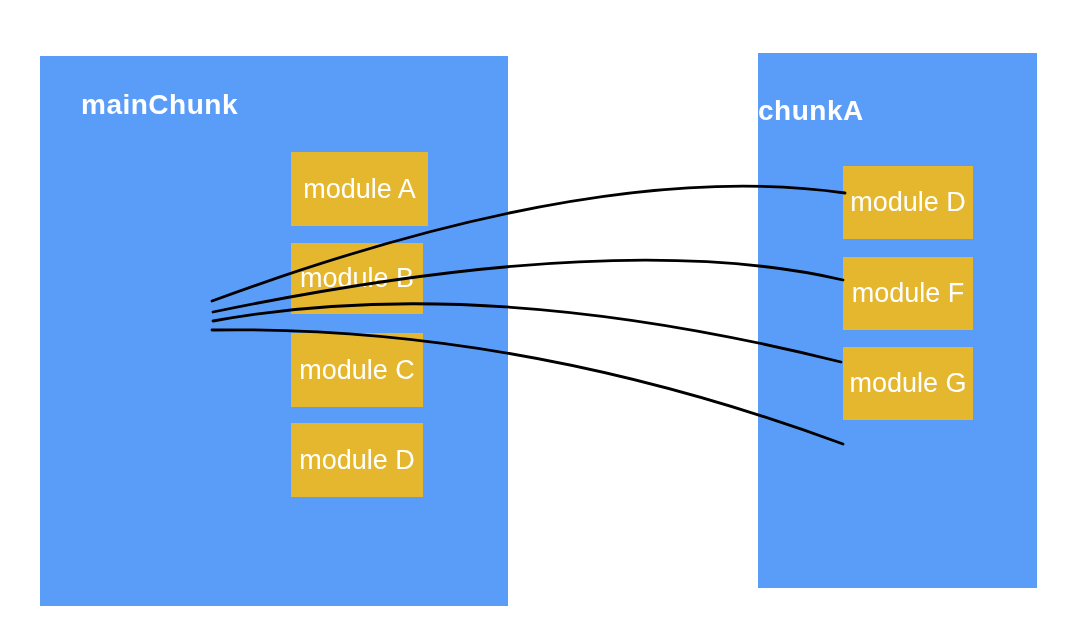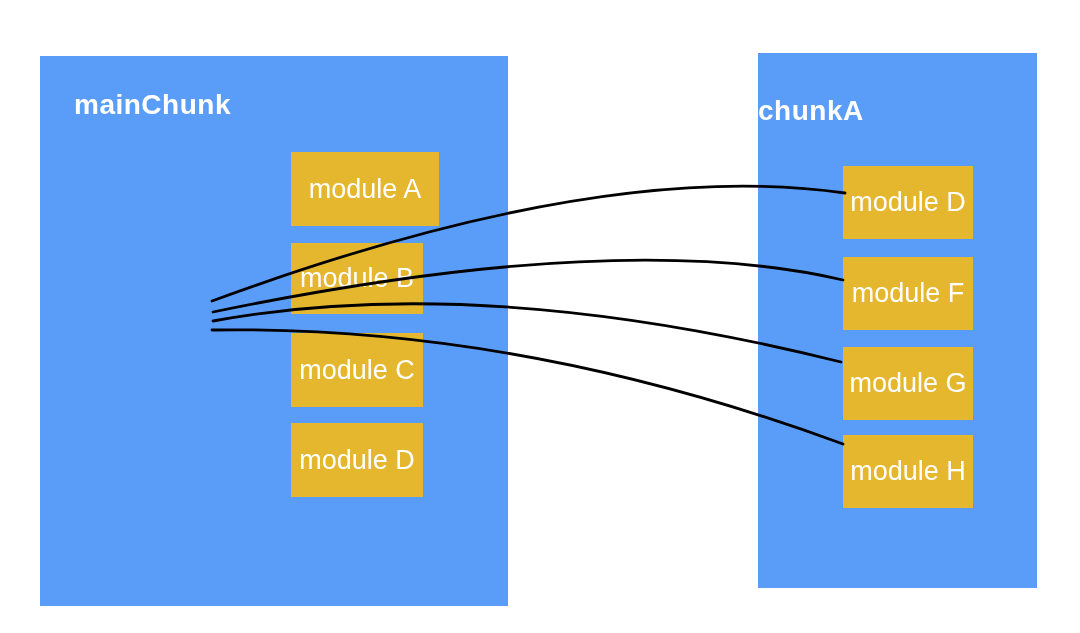--- a/index.html
+++ b/index.html
@@ -12,31 +12,31 @@
   *{margin:0;padding:0;box-sizing:border-box;}
   html,body{width:1080px;height:633px;background:var(--page-bg);overflow:hidden;}
   body{font-family:"Liberation Sans", sans-serif;}
   .canvas{position:relative;width:1080px;height:633px;background:var(--page-bg);}
 
   .chunk{position:absolute;background:var(--chunk-fill);}
   .chunk.main{left:40px;top:56px;width:468px;height:550px;}
   .chunk.secondary{left:758px;top:53px;width:279px;height:535px;}
 
   .chunk-title{position:absolute;color:var(--text-color);font-size:28px;font-weight:bold;letter-spacing:.5px;white-space:nowrap;}
-  .chunk.main .chunk-title{left:34px;top:33px;}
+  .chunk.main .chunk-title{left:41px;top:33px;}
   .chunk.secondary .chunk-title{left:0;right:0;top:42px;text-align:left;}
 
   .module-box{position:absolute;background:var(--module-fill);color:var(--text-color);
     display:flex;align-items:center;justify-content:center;font-size:27px;white-space:nowrap;}
 
   
   .modules-tall{left:41px;top:102px;width:131px;height:346px;}
 
   
-  .m-a{left:251px;top:96px;width:148px;height:74px;}
+  .m-a{left:251px;top:96px;width:137px;height:74px;}
   .m-b{left:251px;top:187px;width:132px;height:71px;}
   .m-c{left:251px;top:277px;width:132px;height:74px;}
   .m-d{left:251px;top:367px;width:132px;height:74px;}
 
   
   .c-d{left:85px;top:113px;width:130px;height:73px;}
   .c-f{left:85px;top:204px;width:130px;height:73px;}
   .c-g{left:85px;top:294px;width:130px;height:73px;}
   .c-h{left:85px;top:382px;width:130px;height:73px;}
 
@@ -71,23 +71,20 @@
 
     <div class="module-box c-d">
       <span>module D</span>
     </div>
     <div class="module-box c-g">
       <span>module G</span>
     </div>
     <div class="module-box c-f">
       <span>module F</span>
     </div>
-    <div class="module-box c-h">
-      <span>module H</span>
-    </div>
   </div>
 
   <svg class="connectors" viewBox="0 0 1080 633">
     <path d="M212,301 Q600,158 845,193"></path>
     <path d="M213,312 Q620,228 843,280"></path>
     <path d="M213,321 Q480,272 841,362"></path>
     <path d="M212,330 Q520,325 843,444"></path>
   </svg>
 
 </div>

